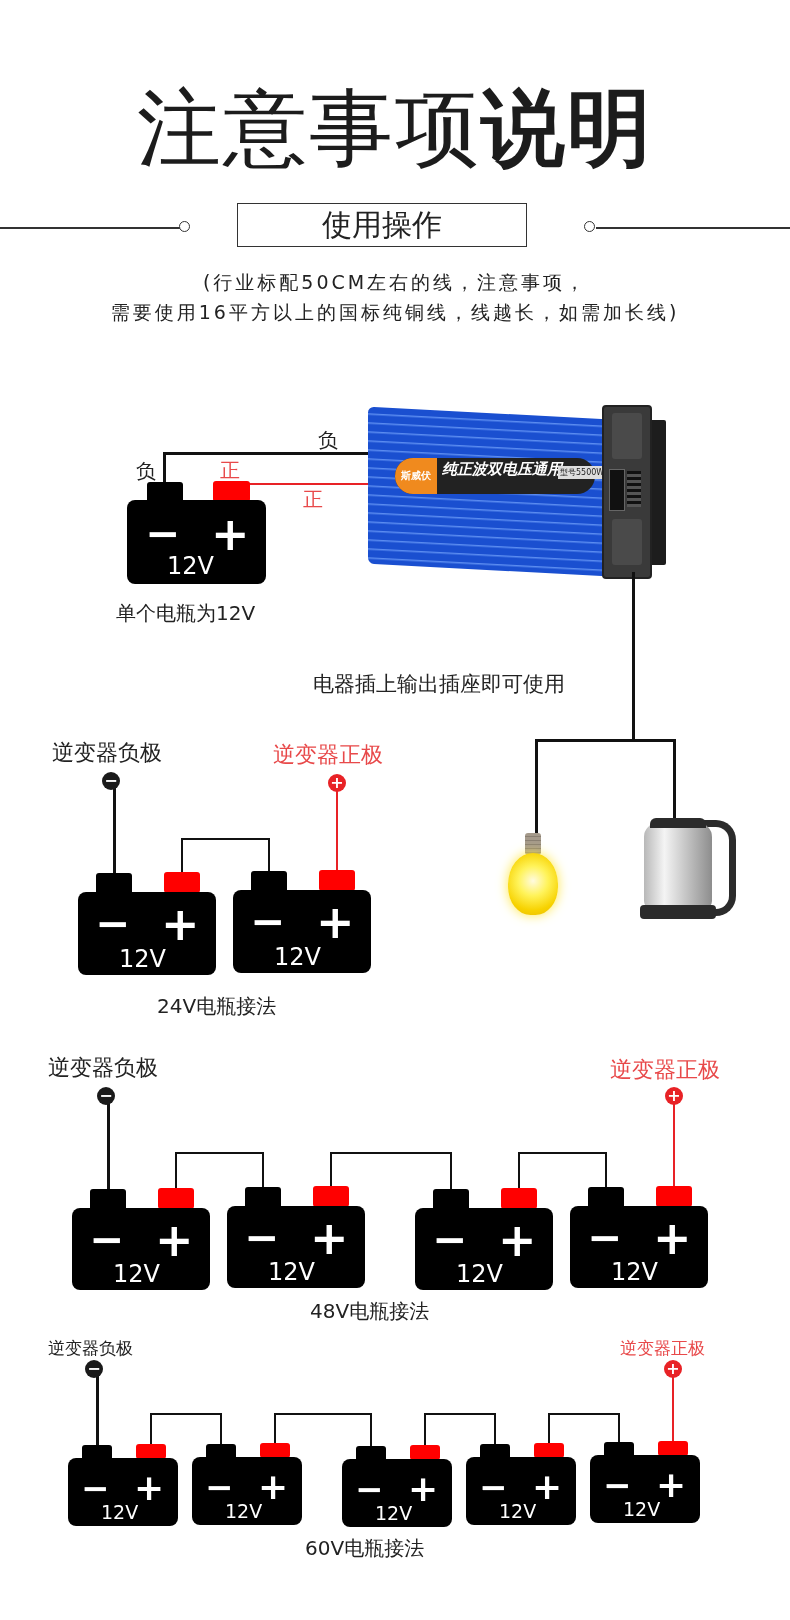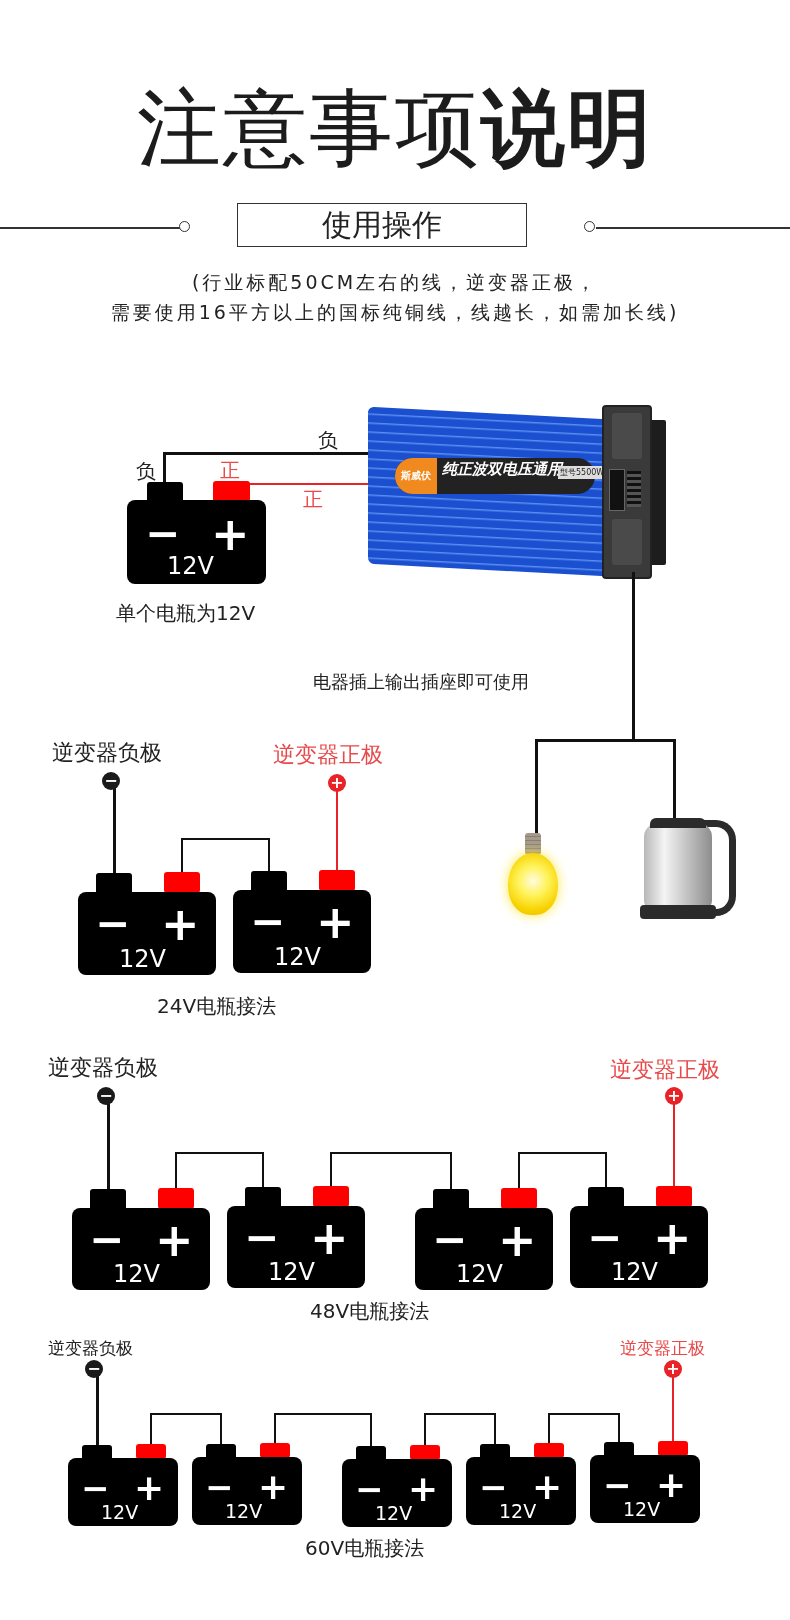--- a/index.html
+++ b/index.html
@@ -46,21 +46,21 @@
 <div class="abs title">
   <span>注意事项</span><span class="bold">说明</span>
 </div>
 
 <div class="abs hline" style="left:0;top:227px;width:180px;"></div>
 <div class="abs ring" style="left:179px;top:221px;"></div>
 <div class="abs notice-box">使用操作</div>
 <div class="abs ring" style="left:584px;top:221px;"></div>
 <div class="abs hline" style="left:596px;top:227px;width:194px;"></div>
 
-<div class="abs note" style="top:270px;">(行业标配50CM左右的线，逆变器正极，</div>
+<div class="abs note" style="top:270px;">(行业标配50CM左右的线，注意事项，</div>
 <div class="abs note" style="top:300px;">需要使用16平方以上的国标纯铜线，线越长，如需加长线)</div>
 
 <div>
 
   <div class="abs wire" style="left:163px;top:452px;width:208px;height:3px;"></div>
   <div class="abs wire" style="left:163px;top:452px;width:3px;height:32px;"></div>
   <div class="abs wire-red" style="left:248px;top:483px;width:123px;height:2px;"></div>
 
   <div class="abs lbl" style="left:318px;top:427px;font-size:20px;">负</div>
   <div class="abs lbl" style="left:136px;top:458px;font-size:20px;">负</div>
@@ -88,21 +88,21 @@
       <div class="abs screen" style="left:5px;top:62px;"></div>
       <div class="abs" style="left:23px;top:64px;width:14px;height:36px;background:repeating-linear-gradient(180deg,#111 0 3px,#555 3px 6px);"></div>
       <div class="abs socket" style="left:8px;top:112px;"></div>
     </div>
   </div>
 
   <div class="abs wire" style="left:632px;top:572px;width:3px;height:168px;"></div>
   <div class="abs wire" style="left:535px;top:739px;width:140px;height:3px;"></div>
   <div class="abs wire" style="left:535px;top:739px;width:3px;height:94px;"></div>
   <div class="abs wire" style="left:673px;top:739px;width:3px;height:80px;"></div>
-  <div class="abs" style="left:313px;top:670px;font-size:18px;color:#222;white-space:nowrap;">电器插上输出插座即可使用</div>
+  <div class="abs" style="left:313px;top:670px;font-size:21px;color:#222;white-space:nowrap;">电器插上输出插座即可使用</div>
 
   <div>
     <div class="abs bulb-base"></div>
     <div class="abs bulb-glass"></div>
   </div>
   <div>
     <div class="abs kettle-handle"></div>
     <div class="abs kettle-body"></div>
     <div class="abs kettle-lid"></div>
     <div class="abs kettle-base"></div>

